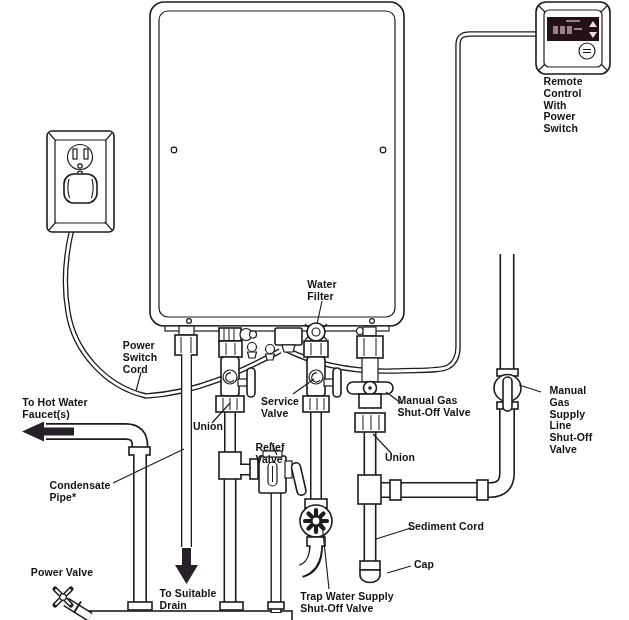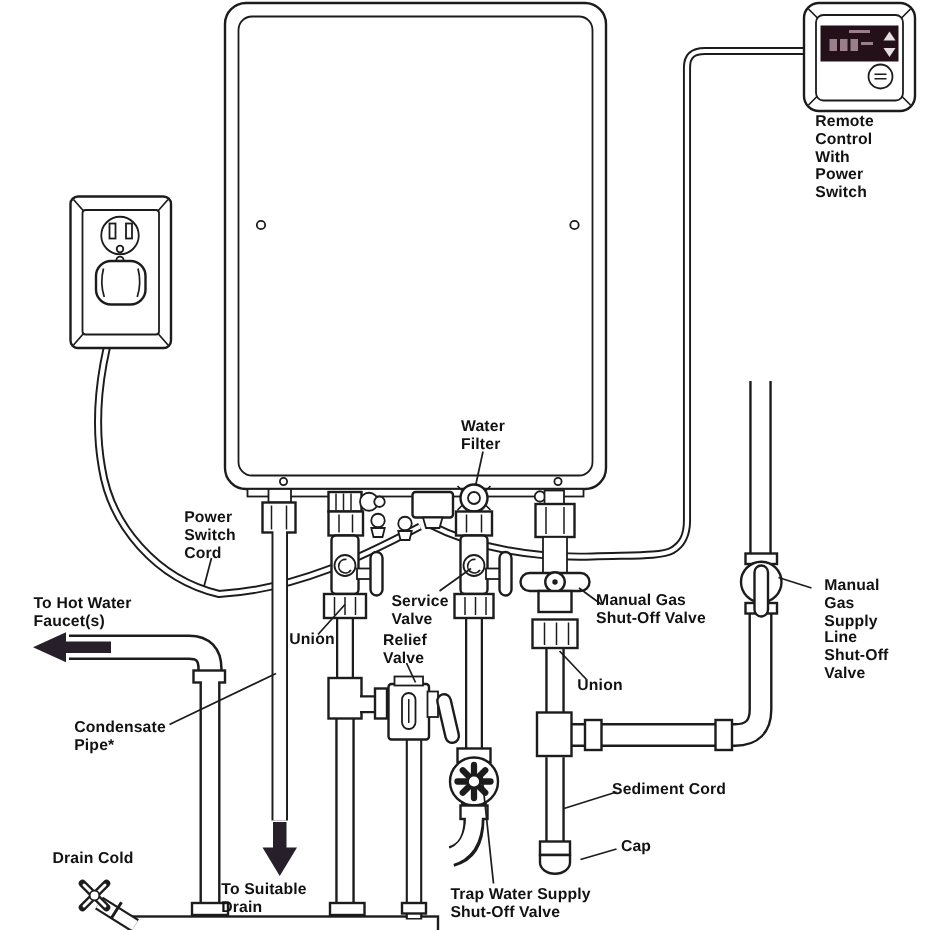--- a/index.html
+++ b/index.html
@@ -268,30 +268,30 @@
 <div class="lbl" style="left:572px;top:76px">Remote Control
 With Power Switch</div>
 <div class="lbl" style="left:140px;top:340px">Power
 Switch
 Cord</div>
 <div class="lbl" style="left:55px;top:397px">To Hot Water
 Faucet(s)</div>
 <div class="lbl" style="left:208px;top:421px">Union</div>
 <div class="lbl" style="left:280px;top:396px">Service
 Valve</div>
-<div class="lbl" style="left:270px;top:422px">Relief
+<div class="lbl" style="left:270px;top:442px">Relief
 Valve</div>
 <div class="lbl" style="left:80px;top:480px">Condensate
 Pipe*</div>
 <div class="lbl" style="left:434px;top:395px">Manual Gas
 Shut-Off Valve</div>
 <div class="lbl" style="left:400px;top:452px">Union</div>
 <div class="lbl" style="left:576px;top:385px">Manual Gas
 Supply Line
 Shut-Off Valve</div>
 <div class="lbl" style="left:446px;top:521px">Sediment Cord</div>
 <div class="lbl" style="left:424px;top:559px">Cap</div>
-<div class="lbl" style="left:62px;top:567px">Drain Cold</div>
-<div class="lbl" style="left:176px;top:588px">To Suitable
+<div class="lbl" style="left:62px;top:567px">Power Valve</div>
+<div class="lbl" style="left:188px;top:588px">To Suitable
 Drain</div>
 <div class="lbl" style="left:347px;top:591px">Trap Water Supply
 Shut-Off Valve</div>
 </div>
 
 </body></html>

